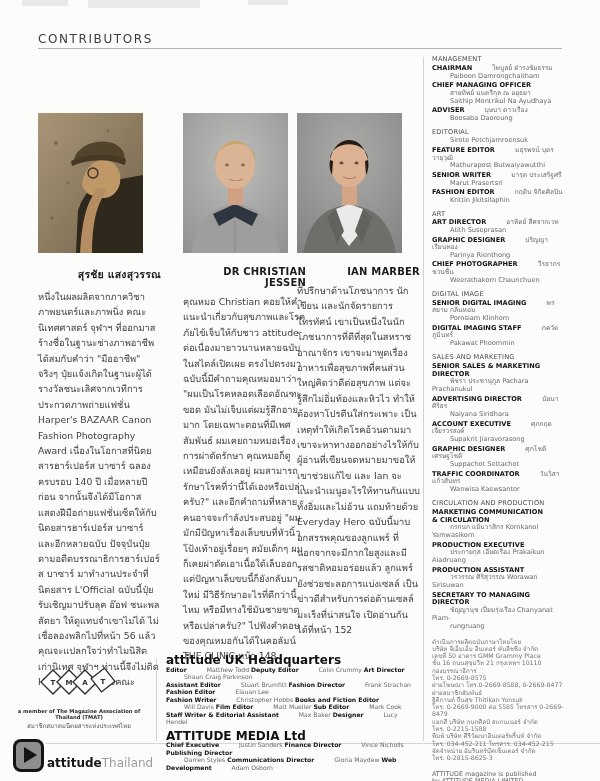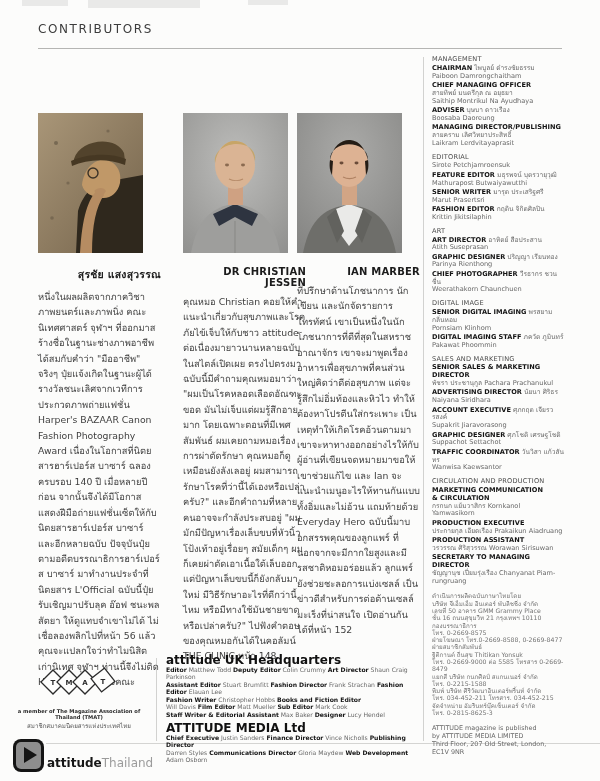--- a/index.html
+++ b/index.html
@@ -4,39 +4,39 @@
 <style>
   html,body{margin:0;padding:0;background:#e8e8e6;}
   .page{position:relative;width:600px;height:781px;background:#fcfcfb;overflow:hidden;
         font-family:"DejaVu Sans","Liberation Sans",sans-serif;color:#3e3e3e;}
   
   .ghost{position:absolute;background:#e3e3e1;opacity:.75;}
   .g1{left:22px;top:0;width:46px;height:6px;}
   .g2{left:88px;top:0;width:112px;height:8px;}
   .g3{left:248px;top:0;width:40px;height:5px;}
   
-  .hdr{position:absolute;left:38px;top:22px;font-size:12px;letter-spacing:1.6px;color:#3c3c3c;}
+  .hdr{position:absolute;left:38px;top:32px;font-size:12px;letter-spacing:1.6px;color:#3c3c3c;}
   .hdr-rule{position:absolute;left:38px;top:48px;width:524px;height:1px;background:#b5b5b3;}
   .vdiv{position:absolute;left:423px;top:57px;width:1px;height:684px;background:#d2d2d0;}
   .vdiv2{position:absolute;left:156px;top:658px;width:1px;height:83px;background:#d2d2d0;}
   .frule{position:absolute;left:46px;top:743px;width:554px;height:1px;background:#d4d4d2;}
   
   .col{position:absolute;top:113px;width:123px;}
   .col1{left:38px;} .col2{left:183px;} .col3{left:297px;}
   .photo{display:block;width:105px;height:140px;}
   .cname{margin-top:13px;font-weight:700;font-size:10px;color:#1b1b1b;letter-spacing:.2px;text-align:right;}
   .col1 .cname{font-size:10.5px;}
   .bio{margin-top:6px;font-size:9.3px;line-height:15.4px;color:#3f3f3f;}
   
   .mast{position:absolute;left:432px;top:56px;width:132px;font-size:6.6px;line-height:7.8px;color:#666;}
   .mh-section{margin-bottom:6px;}
   .mh-header{color:#4a4a4a;margin-bottom:1px;letter-spacing:.2px;}
   .mh-entry{margin-bottom:1.6px;}
   .b{font-weight:700;color:#141414;}
-  .n{color:#686868;}
+  .n{color:#686868;padding-left:18px;}
   .addr{margin-top:7px;font-size:6.2px;line-height:7.3px;color:#737373;}
   .pub{margin-top:9px;font-size:6.4px;line-height:7.8px;color:#666;}
   
   .tmat{position:absolute;left:6px;top:660px;width:146px;text-align:center;}
   .tmat-l1{font-size:5.2px;font-weight:700;color:#2b2b2b;line-height:6px;}
   .tmat-l2{font-size:6.2px;color:#555;margin-top:1px;}
   
   .credits{position:absolute;left:166px;top:657px;width:252px;font-size:6.1px;line-height:7.5px;color:#7a7a7a;}
   .cr-header{font-weight:700;color:#111;font-size:12px;margin-bottom:1px;}
   .cr-block2{margin-top:7px;}
@@ -146,25 +146,20 @@
           </div>
           <div class="mh-entry">
             <div class="mh-line"><span class="b">CHIEF MANAGING OFFICER</span></div>
             <div class="mh-line"><span class="n">สายทิพย์ มนตรีกุล ณ อยุธยา</span></div>
             <div class="mh-line"><span class="n">Saithip Montrikul Na Ayudhaya</span></div>
           </div>
           <div class="mh-entry">
             <div class="mh-line"><span class="b">ADVISER</span><span class="n"> บุษบา ดาวเรือง</span></div>
             <div class="mh-line"><span class="n">Boosaba Daoreung</span></div>
           </div>
-          <div class="mh-entry">
-            <div class="mh-line"><span class="b">MANAGING DIRECTOR/PUBLISHING</span></div>
-            <div class="mh-line"><span class="n">ลายคราม เลิศวิทยาประสิทธิ์</span></div>
-            <div class="mh-line"><span class="n">Laikram Lerdvitayaprasit</span></div>
-          </div>
         </div>
         <div class="mh-section">
           <div class="mh-header">EDITORIAL</div>
           <div class="mh-entry">
             <div class="mh-line"><span class="n">Sirote Petchjamroensuk</span></div>
           </div>
           <div class="mh-entry">
             <div class="mh-line"><span class="b">FEATURE EDITOR</span><span class="n"> มธุรพจน์ บุตรวายุวุฒิ</span></div>
             <div class="mh-line"><span class="n">Mathurapost Butwaiyawutthi</span></div>
           </div>
@@ -173,21 +168,21 @@
             <div class="mh-line"><span class="n">Marut Prasertsri</span></div>
           </div>
           <div class="mh-entry">
             <div class="mh-line"><span class="b">FASHION EDITOR</span><span class="n"> กฤติน จิกิตศิลปิน</span></div>
             <div class="mh-line"><span class="n">Krittin Jikitsilaphin</span></div>
           </div>
         </div>
         <div class="mh-section">
           <div class="mh-header">ART</div>
           <div class="mh-entry">
-            <div class="mh-line"><span class="b">ART DIRECTOR</span><span class="n"> อาทิตย์ สือประสาน</span></div>
+            <div class="mh-line"><span class="b">ART DIRECTOR</span><span class="n"> อาทิตย์ สืศจากเวท</span></div>
             <div class="mh-line"><span class="n">Atith Suseprasan</span></div>
           </div>
           <div class="mh-entry">
             <div class="mh-line"><span class="b">GRAPHIC DESIGNER</span><span class="n"> ปริญญา เรียนทอง</span></div>
             <div class="mh-line"><span class="n">Parinya Rienthong</span></div>
           </div>
           <div class="mh-entry">
             <div class="mh-line"><span class="b">CHIEF PHOTOGRAPHER</span><span class="n"> วีรธากร ชวนชื่น</span></div>
             <div class="mh-line"><span class="n">Weerathakorn Chaunchuen</span></div>
           </div>

